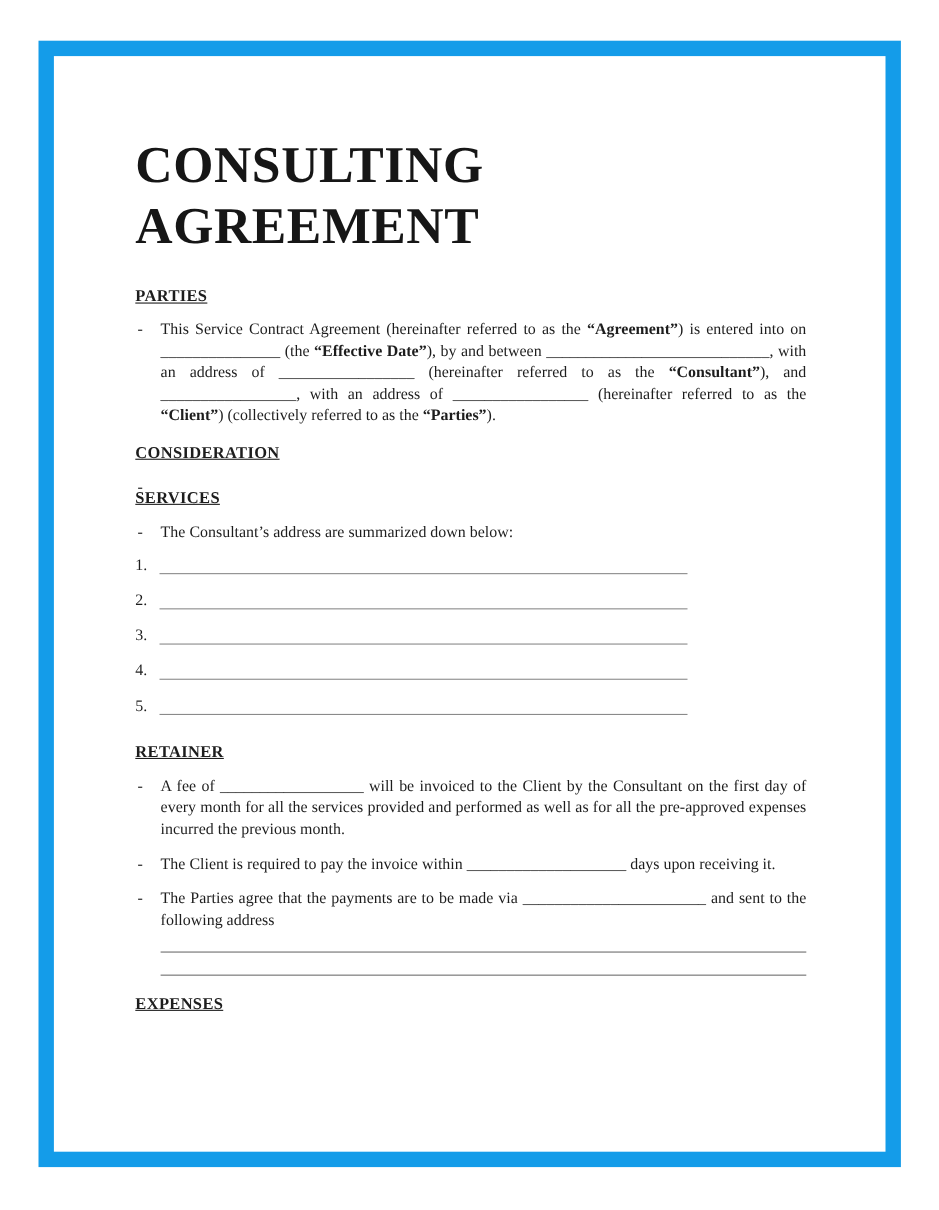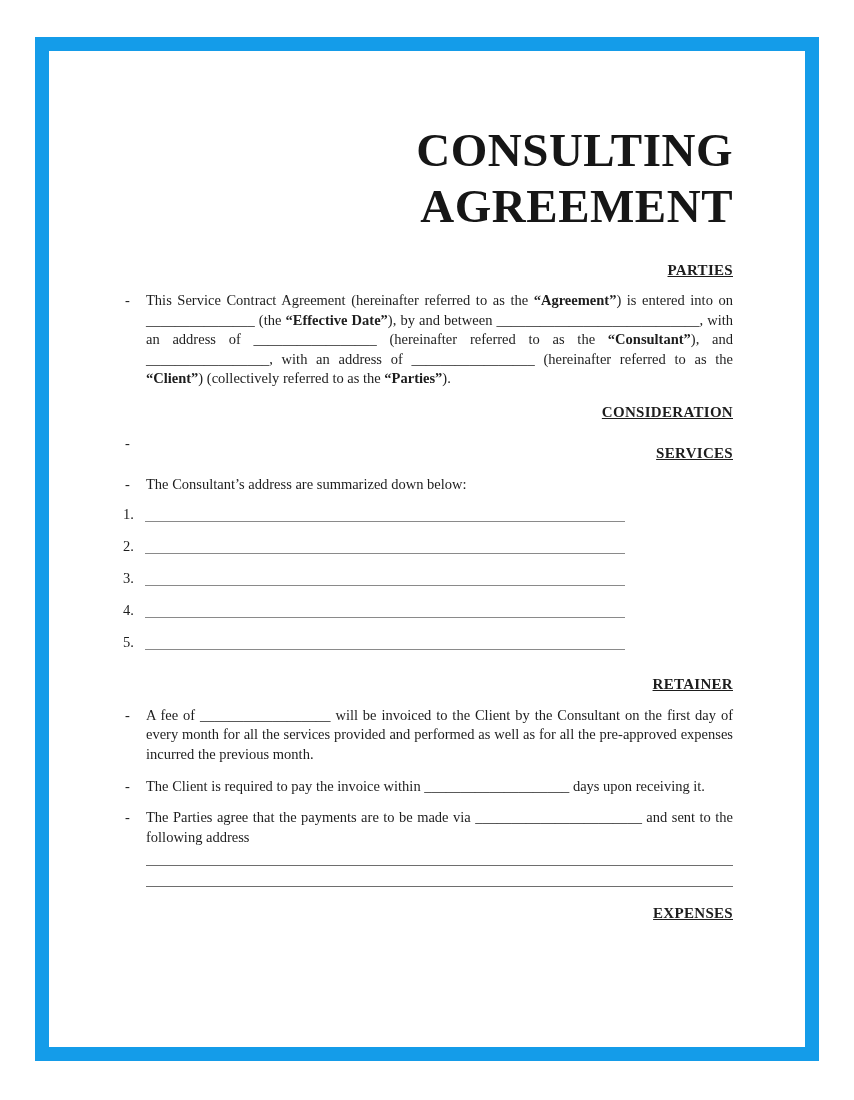--- a/index.html
+++ b/index.html
@@ -18,34 +18,33 @@
     box-sizing: border-box;
     border: 14px solid #149ce9;
   }
   .content {
     position: absolute;
     left: 123px; top: 0;
     width: 610px;
   }
   .doc-title {
     margin-top: 122px;
-    text-align: right;
+    text-align: left;
     font-weight: 700;
     font-size: 47px;
     line-height: 56px;
     letter-spacing: 0.5px;
     color: #161616;
   }
   .sec-h {
     font-size: 15px;
     font-weight: 700;
     text-decoration: underline;
     letter-spacing: 0.3px;
     line-height: 19px;
-    text-align: right;
   }
   .para {
     font-size: 14.5px;
     line-height: 19.6px;
     text-align: justify;
     position: relative;
     padding-left: 23px;
   }
   .dash { position: absolute; left: 2px; top: 0; }
   .b { font-weight: 700; }

